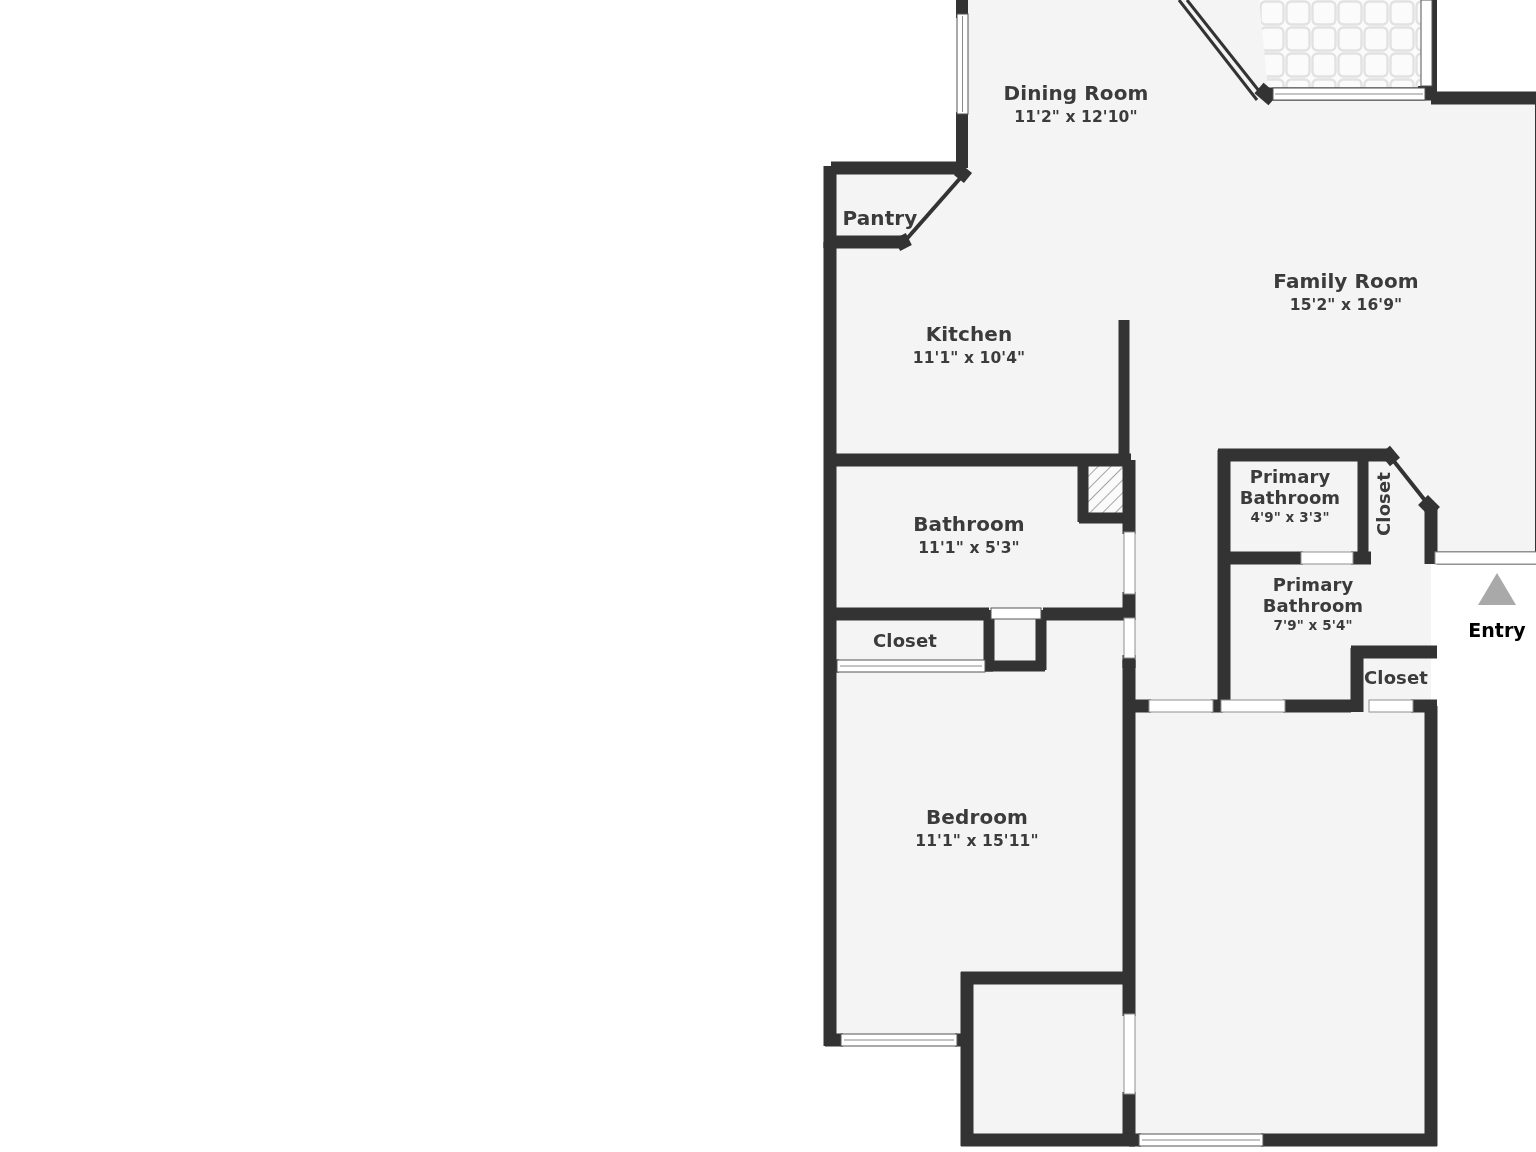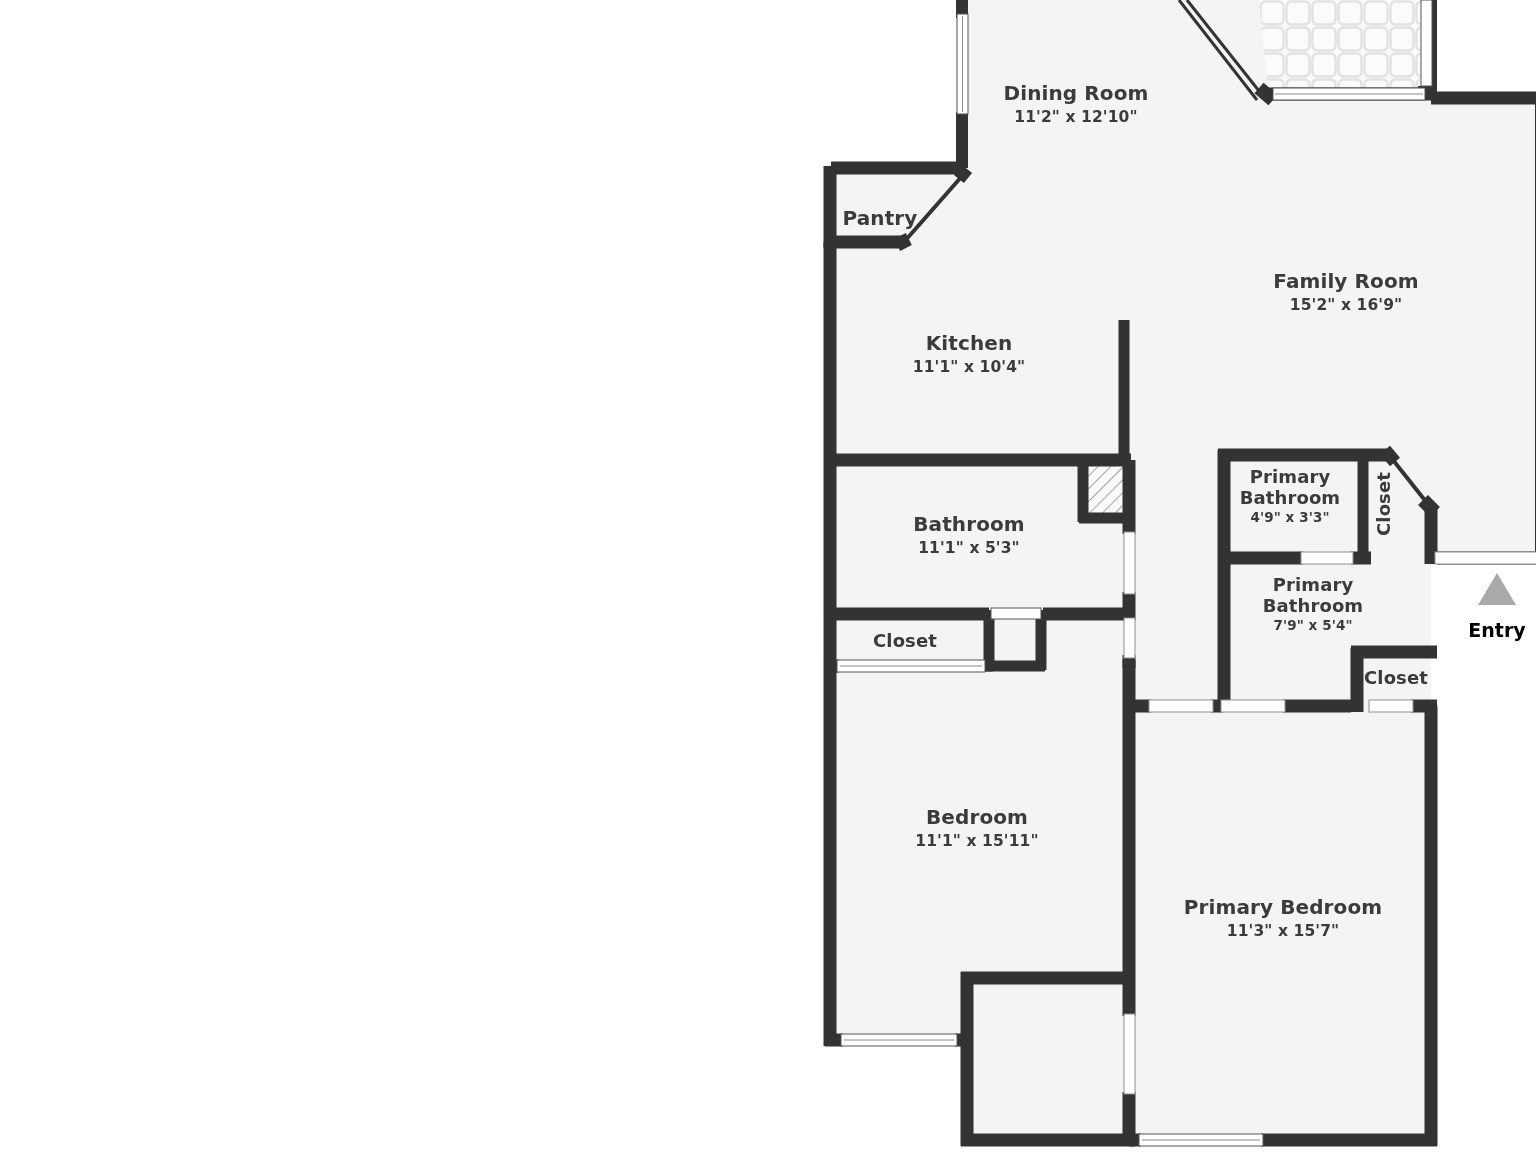--- a/index.html
+++ b/index.html
@@ -196,21 +196,21 @@
 
   <div class="lbl ctr" style="left:869px;top:219px;">
     <span class="nm">Pantry</span>
   </div>
 
   <div class="lbl ctr" style="left:1335px;top:292px;">
     <span class="nm">Family Room</span>
     <span class="dim">15'2" x 16'9"</span>
   </div>
 
-  <div class="lbl ctr" style="left:958px;top:354px;">
+  <div class="lbl ctr" style="left:958px;top:345px;">
     <span class="nm">Kitchen</span>
     <span class="dim">11'1" x 10'4"</span>
   </div>
 
   <div class="lbl ctr" style="left:958px;top:535px;">
     <span class="nm">Bathroom</span>
     <span class="dim">11'1" x 5'3"</span>
   </div>
 
   <div class="lbl ctr small wrap" style="left:1279px;top:496px;width:120px;">
@@ -233,21 +233,17 @@
 
   <div class="lbl ctr small" style="left:894px;top:641px;">
     <span class="nm">Closet</span>
   </div>
 
   <div class="lbl ctr" style="left:966px;top:828px;">
     <span class="nm">Bedroom</span>
     <span class="dim">11'1" x 15'11"</span>
   </div>
 
-  <div class="lbl ctr" style="left:1272px;top:918px;">
-    <span class="nm">Primary Bedroom</span>
-    <span class="dim">11'3" x 15'7"</span>
-  </div>
 
 
   <div class="entry-lbl" style="left:1444px;top:619px;width:84px;">Entry</div>
 
 </div>
 
 </body></html>

